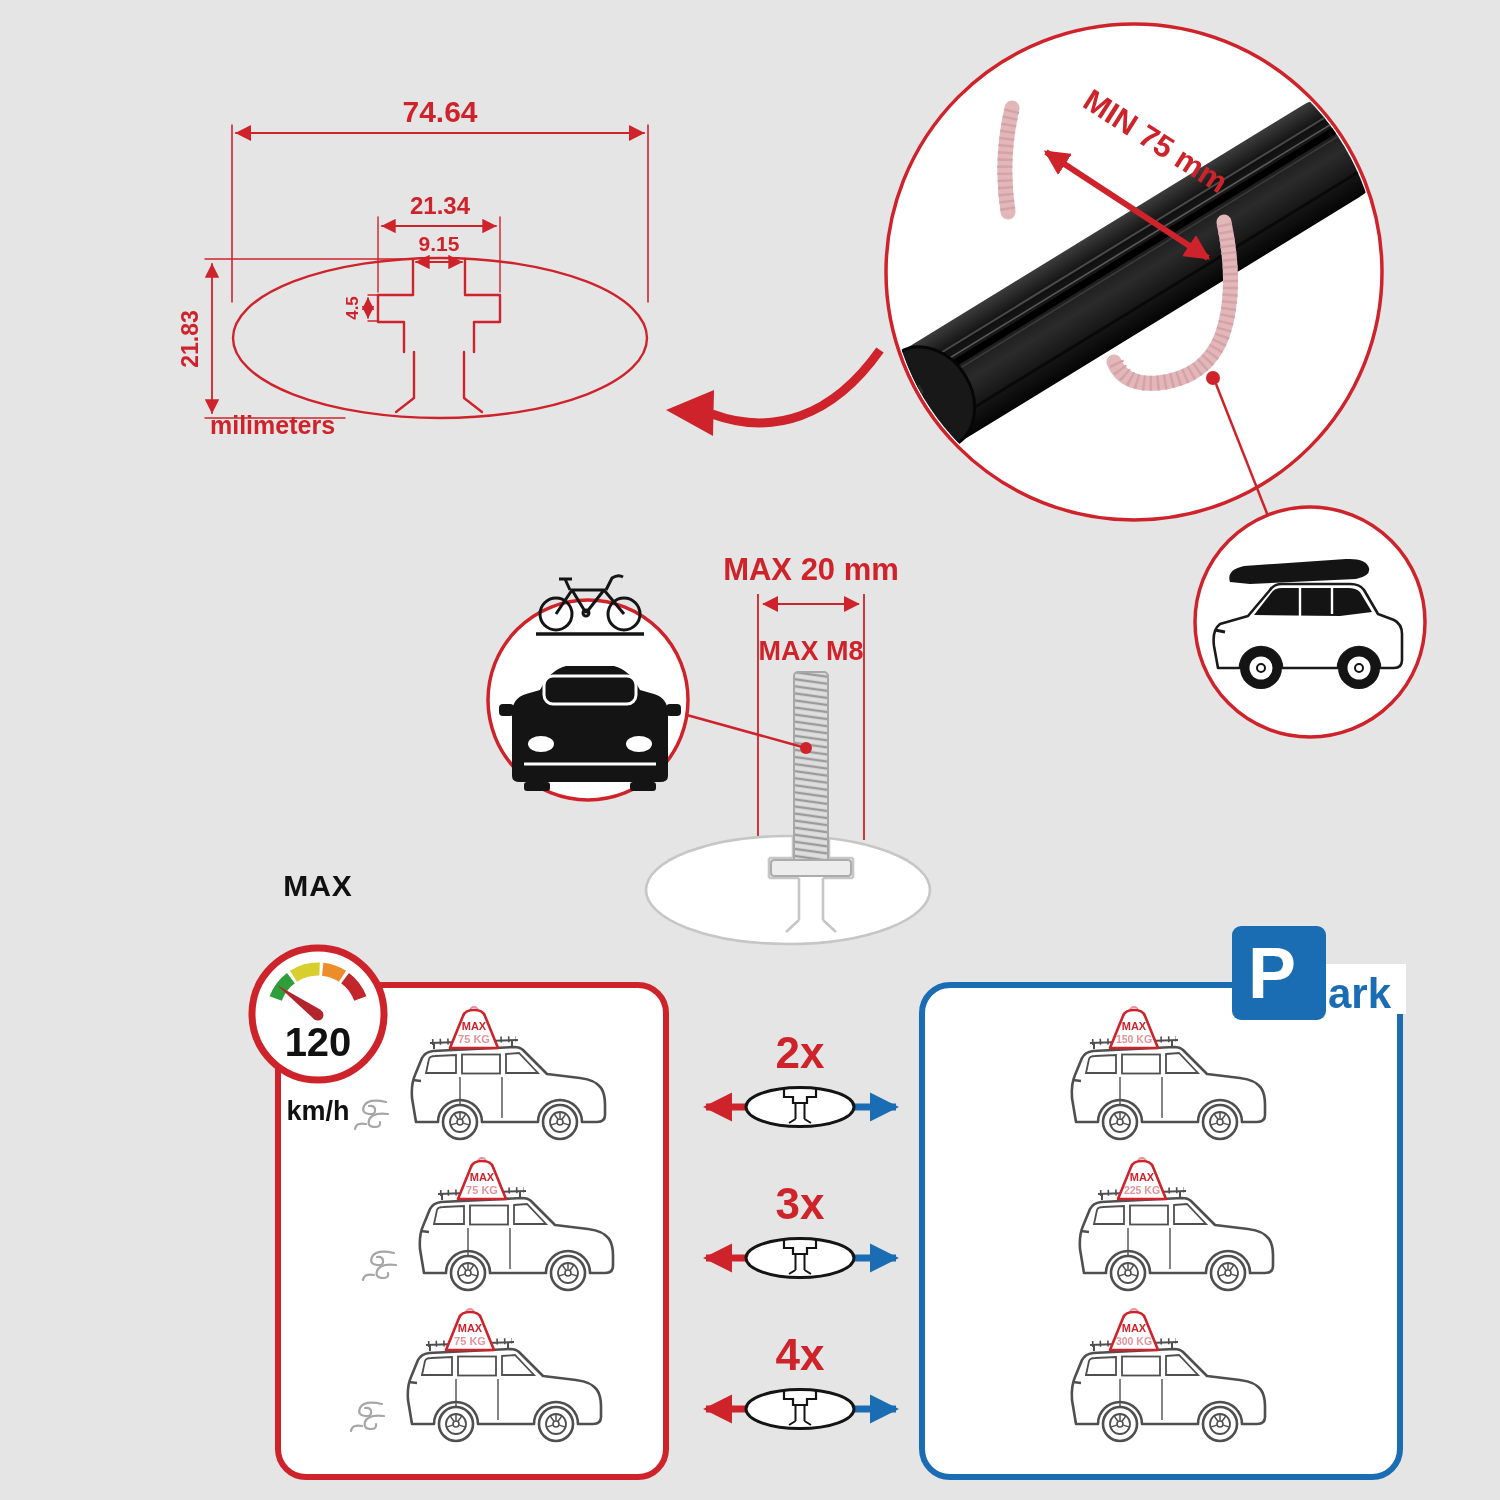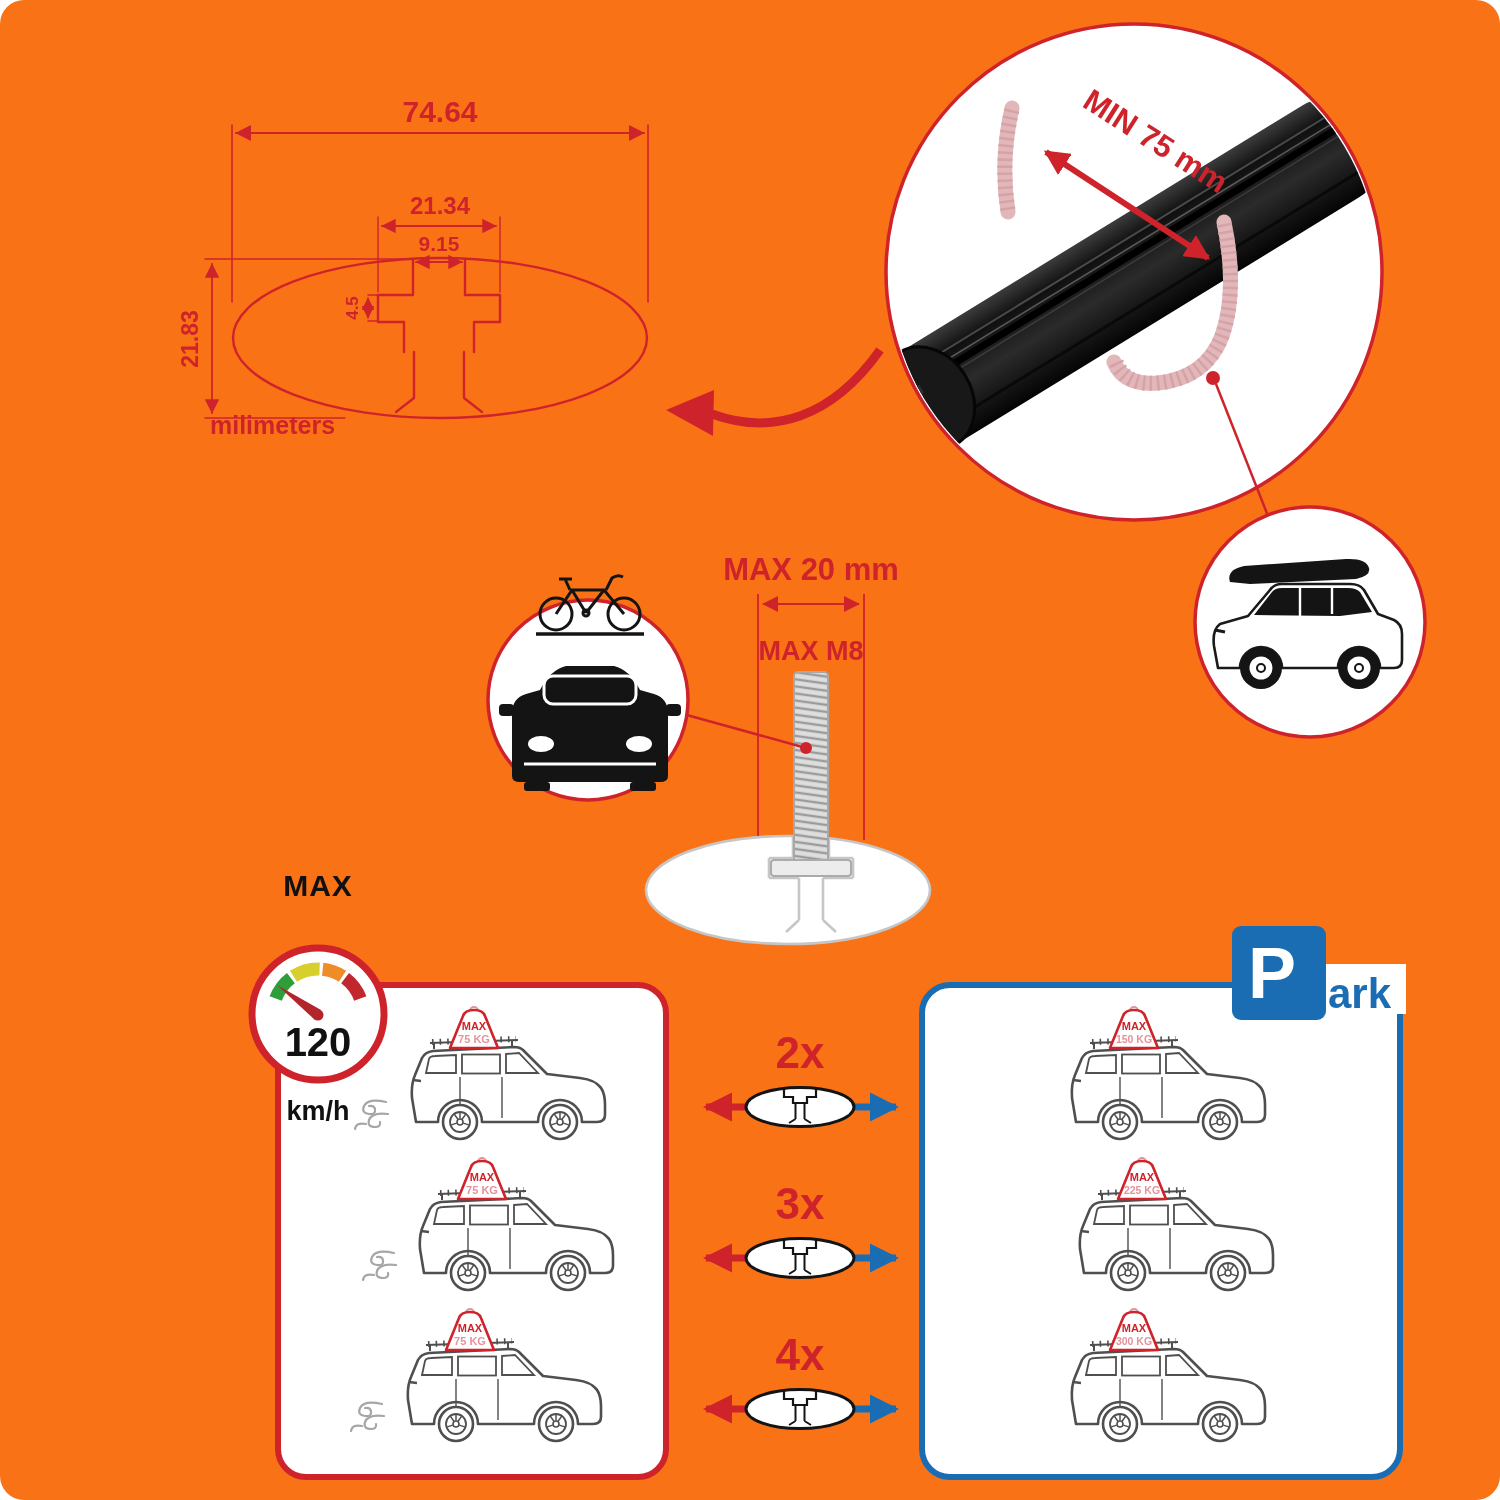--- a/index.html
+++ b/index.html
@@ -1,17 +1,17 @@
 <!DOCTYPE html>
 <html><head>
 <meta charset="utf-8">
 <style>
   html,body{margin:0;padding:0;background:#ffffff;}
-  .stage{position:relative;width:1500px;height:1500px;background:#f97316;overflow:hidden;
-         font-family:"Liberation Sans",sans-serif;border-radius:24px;}
+  .stage{position:relative;width:1500px;height:1500px;background:#e5e5e5;overflow:hidden;
+         font-family:"Liberation Sans",sans-serif;}
   svg text{font-family:"Liberation Sans",sans-serif;}
   .dim{fill:#cf232b;font-weight:bold;}
 </style>
 </head>
 <body>
 
 <div class="stage">
 <svg width="1500" height="1500" viewBox="0 0 1500 1500">
   <defs>
     <linearGradient id="barG" x1="0" y1="0" x2="0" y2="1">

